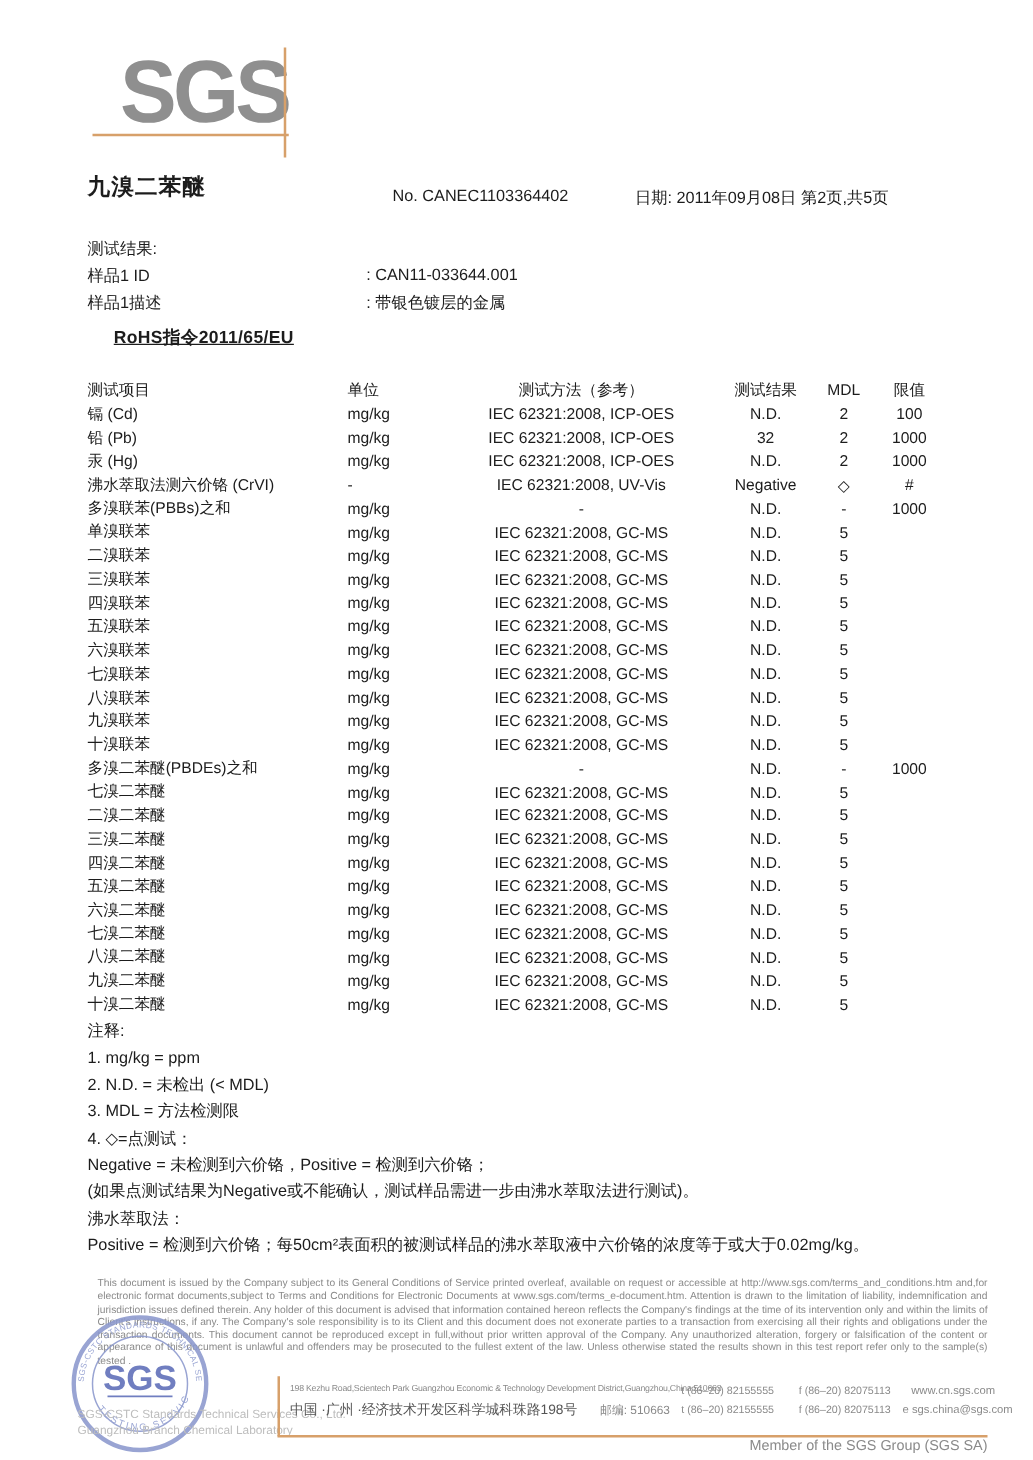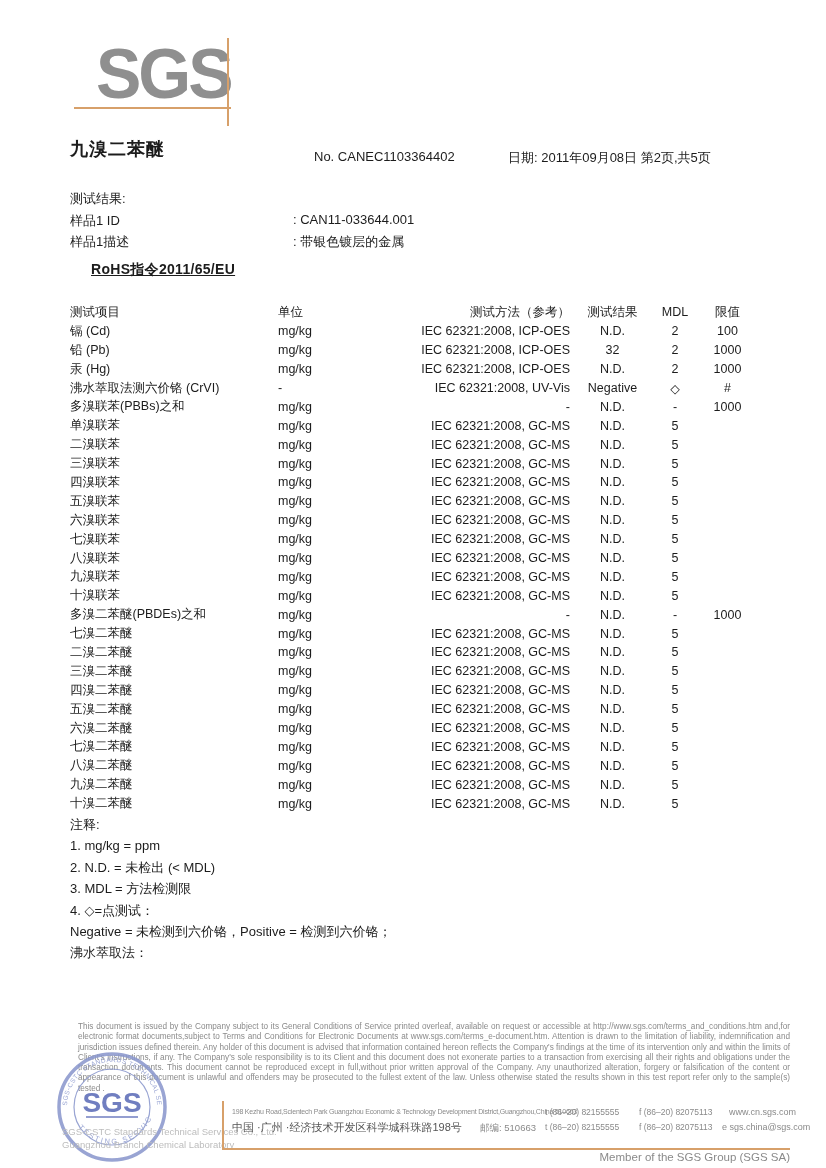--- a/index.html
+++ b/index.html
@@ -36,21 +36,21 @@
     position:absolute; left:70px; top:261px;
     font-size:14px; font-weight:bold; text-decoration:underline; letter-spacing:.3px;padding-left:21px;
   }
 
   
   .rtable{ position:absolute; left:70px; top:303px; width:690px; font-size:12.5px; }
   .tr{ display:flex; height:18.9px; align-items:center; }
   .td,.th{ white-space:nowrap; overflow:visible; }
   .c1{ width:208px; text-align:left; }
   .c2{ width:82px;  text-align:left; }
-  .c3{ width:210px; text-align:right; }
+  .c3{ width:210px; text-align:center; }
   .c4{ width:85px;  text-align:center; }
   .c5{ width:40px;  text-align:center; }
   .c6{ width:65px;  text-align:center; }
 
   
   .notes{ position:absolute; left:70px; top:814px; font-size:13px; line-height:21.4px; }
 
   
   .legal{
     position:absolute; left:78px; top:1022px; width:712px;
@@ -343,21 +343,23 @@
 </div>
 
 <div class="notes">
   <div>注释:</div>
   <div id="notes-body">
       <div>1. mg/kg = ppm</div>
       <div>2. N.D. = 未检出 (&lt; MDL)</div>
       <div>3. MDL = 方法检测限</div>
       <div>4. ◇=点测试：</div>
       <div>Negative = 未检测到六价铬，Positive = 检测到六价铬；</div>
+      <div>(如果点测试结果为Negative或不能确认，测试样品需进一步由沸水萃取法进行测试)。</div>
       <div>沸水萃取法：</div>
+      <div>Positive = 检测到六价铬；每50cm²表面积的被测试样品的沸水萃取液中六价铬的浓度等于或大于0.02mg/kg。</div>
     </div>
 </div>
 
 <div class="legal">This document is issued by the Company subject to its General Conditions of Service printed overleaf, available on request or accessible at http://www.sgs.com/terms_and_conditions.htm and,for electronic format documents,subject to Terms and Conditions for Electronic Documents at www.sgs.com/terms_e-document.htm. Attention is drawn to the limitation of liability, indemnification and jurisdiction issues defined therein. Any holder of this document is advised that information contained hereon reflects the Company's findings at the time of its intervention only and within the limits of Client's instructions, if any. The Company's sole responsibility is to its Client and this document does not exonerate parties to a transaction from exercising all their rights and obligations under the transaction documents. This document cannot be reproduced except in full,without prior written approval of the Company. Any unauthorized alteration, forgery or falsification of the content or appearance of this document is unlawful and offenders may be prosecuted to the fullest extent of the law. Unless otherwise stated the results shown in this test report refer only to the sample(s) tested .</div>
 
 <svg class="stamp" viewBox="0 0 128 116">
   <circle cx="64" cy="57" r="53" fill="none" stroke="#8b98cd" stroke-width="3.5"></circle>
   <circle cx="64" cy="57" r="38" fill="none" stroke="#8b98cd" stroke-width="1.2"></circle>
   <path id="arcTop" d="M 19,57 A 45,45 0 0 1 109,57" fill="none"></path>
   <path id="arcBot" d="M 23,64 A 43,43 0 0 0 105,64" fill="none"></path>

